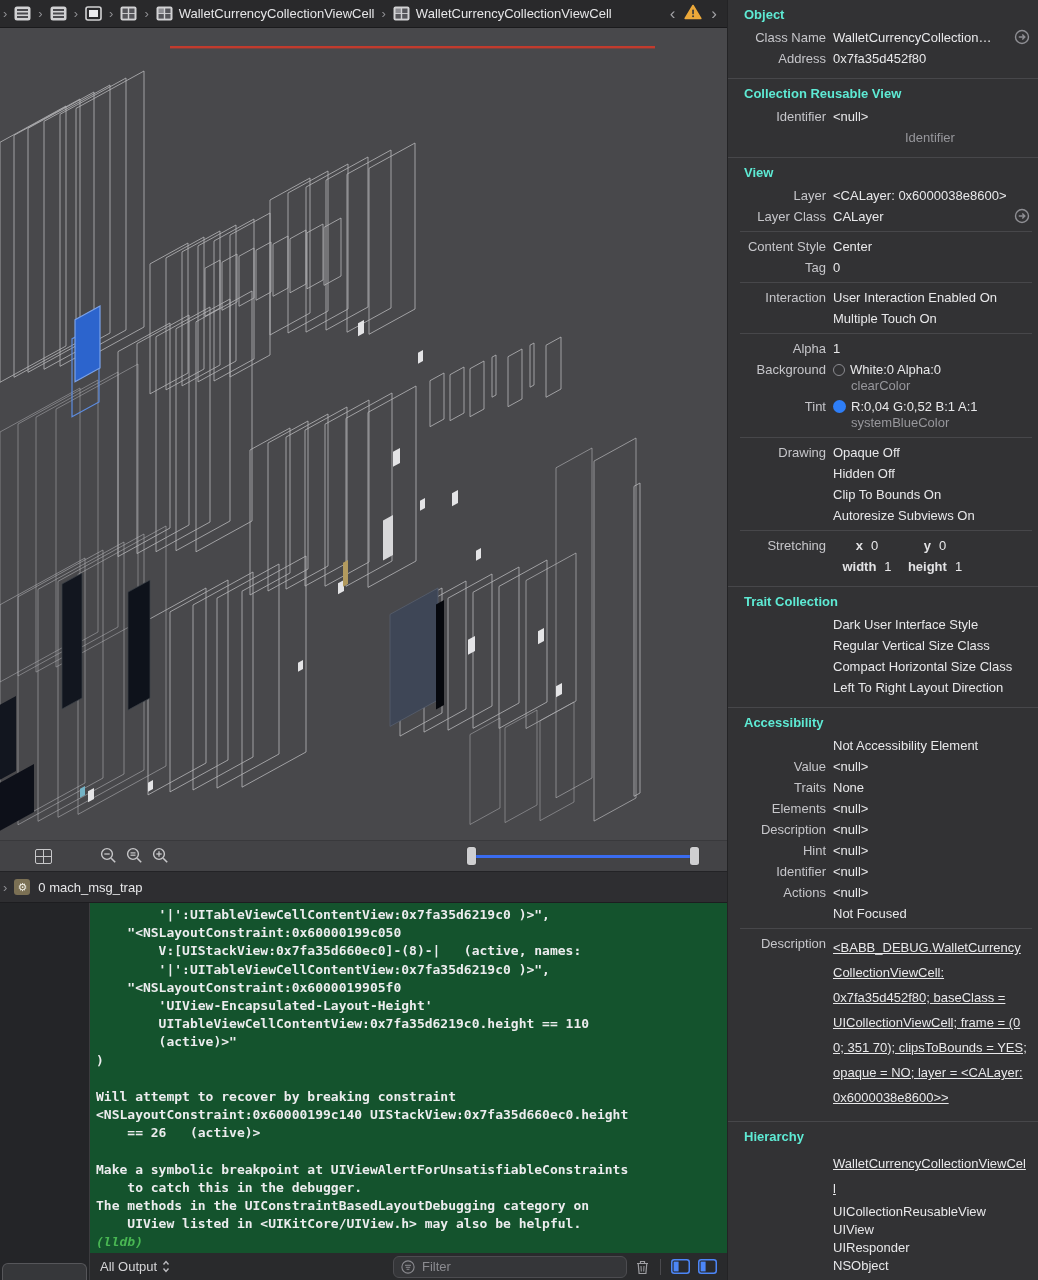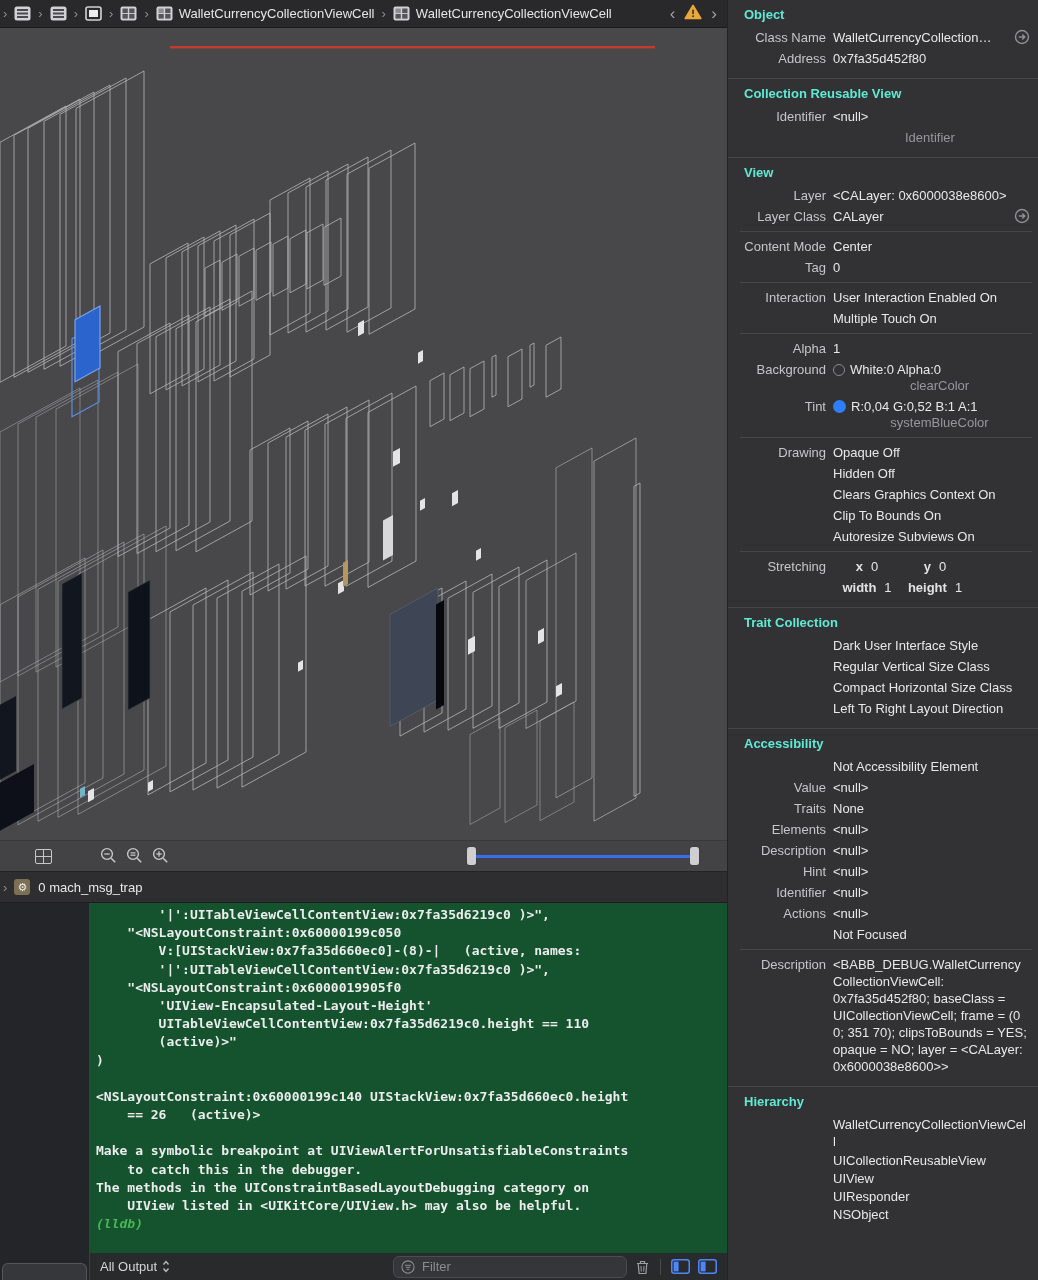--- a/index.html
+++ b/index.html
@@ -70,22 +70,22 @@
   #inspector{width:310px;background:#323234;border-left:1px solid #232325;overflow:hidden;
              color:#e8e8ea;font-size:13px;}
   .sec{border-top:1px solid #47474a;padding:3px 6px 9px 8px;}
   .sec:first-child{border-top:none;}
   .sec h3{margin:2px 0 2px 8px;font-size:13px;line-height:20px;font-weight:700;color:#5eead4;}
   .row{display:flex;position:relative;min-height:21px;line-height:21px;padding-right:4px;}
   .row.tight{min-height:18px;line-height:18px;}
   .lbl{width:90px;flex:none;text-align:right;color:#c6c6ca;margin-right:7px;}
   .valwrap{flex:1;display:flex;flex-direction:column;min-width:0;}
   .vline{display:block;}
-  .vline.wrap{line-height:17px;padding:2px 0;word-break:break-word;max-width:198px;}
-  .vline2{display:block;line-height:17px;margin-top:-3px;margin-bottom:2px;text-align:center;}
+  .vline.wrap{line-height:25px;padding:2px 0;word-break:break-word;max-width:198px;text-decoration:underline;}
+  .vline2{display:block;line-height:17px;margin-top:-3px;margin-bottom:2px;}
   .grey{color:#97979c;}
   .divider{height:1px;background:#47474a;margin:4px 0 4px 4px;}
   .sw{display:inline-block;border-radius:50%;margin-right:5px;vertical-align:-1.5px;}
   .sw-empty{width:10px;height:10px;border:1.5px solid #8a8a8f;}
   .sw-blue{width:13px;height:13px;background:#2e7ef7;}
   .arrow-btn{position:absolute;right:2px;top:2px;width:16px;height:16px;cursor:default;}
   .col{display:inline-block;min-width:68px;text-align:center;}
   .colk{color:#e2e2e4;font-weight:700;margin-right:8px;}
   .colv{color:#e8e8ea;}
 </style>
@@ -330,20 +330,21 @@
             <div class="cline">        '|':UITableViewCellContentView:0x7fa35d6219c0 )&gt;",</div>
             <div class="cline">    "&lt;NSLayoutConstraint:0x60000199c050</div>
             <div class="cline">        V:[UIStackView:0x7fa35d660ec0]-(8)-|   (active, names:</div>
             <div class="cline">        '|':UITableViewCellContentView:0x7fa35d6219c0 )&gt;",</div>
             <div class="cline">    "&lt;NSLayoutConstraint:0x6000019905f0</div>
             <div class="cline">        'UIView-Encapsulated-Layout-Height'</div>
             <div class="cline">        UITableViewCellContentView:0x7fa35d6219c0.height == 110</div>
             <div class="cline">        (active)&gt;"</div>
             <div class="cline">)</div>
             <div class="cline"> </div>
+            <div class="cline">Will attempt to recover by breaking constraint</div>
             <div class="cline">&lt;NSLayoutConstraint:0x60000199c140 UIStackView:0x7fa35d660ec0.height</div>
             <div class="cline">    == 26   (active)&gt;</div>
             <div class="cline"> </div>
             <div class="cline">Make a symbolic breakpoint at UIViewAlertForUnsatisfiableConstraints</div>
             <div class="cline">    to catch this in the debugger.</div>
             <div class="cline">The methods in the UIConstraintBasedLayoutDebugging category on</div>
             <div class="cline">    UIView listed in &lt;UIKitCore/UIView.h&gt; may also be helpful.</div>
             <div class="cline green">(lldb)</div>
           </div>
         <div id="console-bottombar">
@@ -436,21 +437,21 @@
           <span class="valwrap">
             <span class="vline"><span>CALayer</span></span>
           </span>
           <span class="arrow-btn"><svg width="16" height="16">
               <circle cx="8" cy="8" r="6.5" fill="none" stroke="#8f8f94" stroke-width="1.4"></circle>
               <path d="M4.8 8 H10.6 M8.3 5.5 L10.8 8 L8.3 10.5" stroke="#8f8f94" stroke-width="1.4" fill="none"></path>
             </svg></span>
         </div>
         <div class="divider"></div>
         <div class="row">
-          <span class="lbl">Content Mode</span>
+          <span class="lbl">Content Style</span>
           <span class="valwrap">
             <span class="vline"><span>Center</span></span>
           </span>
         </div>
         <div class="row">
           <span class="lbl">Tag</span>
           <span class="valwrap">
             <span class="vline"><span>0</span></span>
           </span>
         </div>
@@ -492,26 +493,20 @@
         <div class="row">
           <span class="lbl">Drawing</span>
           <span class="valwrap">
             <span class="vline"><span>Opaque Off</span></span>
           </span>
         </div>
         <div class="row">
           <span class="lbl"></span>
           <span class="valwrap">
             <span class="vline"><span>Hidden Off</span></span>
-          </span>
-        </div>
-        <div class="row">
-          <span class="lbl"></span>
-          <span class="valwrap">
-            <span class="vline"><span>Clears Graphics Context On</span></span>
           </span>
         </div>
         <div class="row">
           <span class="lbl"></span>
           <span class="valwrap">
             <span class="vline"><span>Clip To Bounds On</span></span>
           </span>
         </div>
         <div class="row">
           <span class="lbl"></span>

